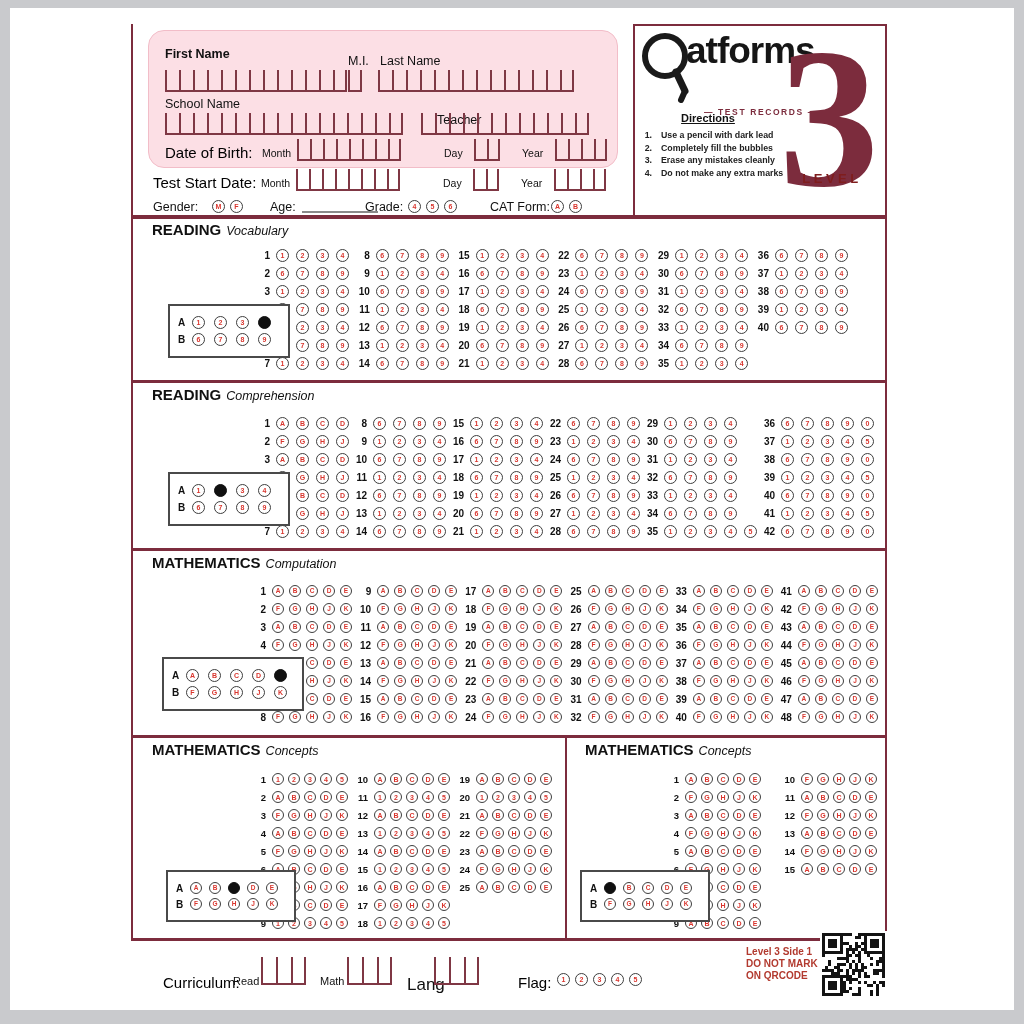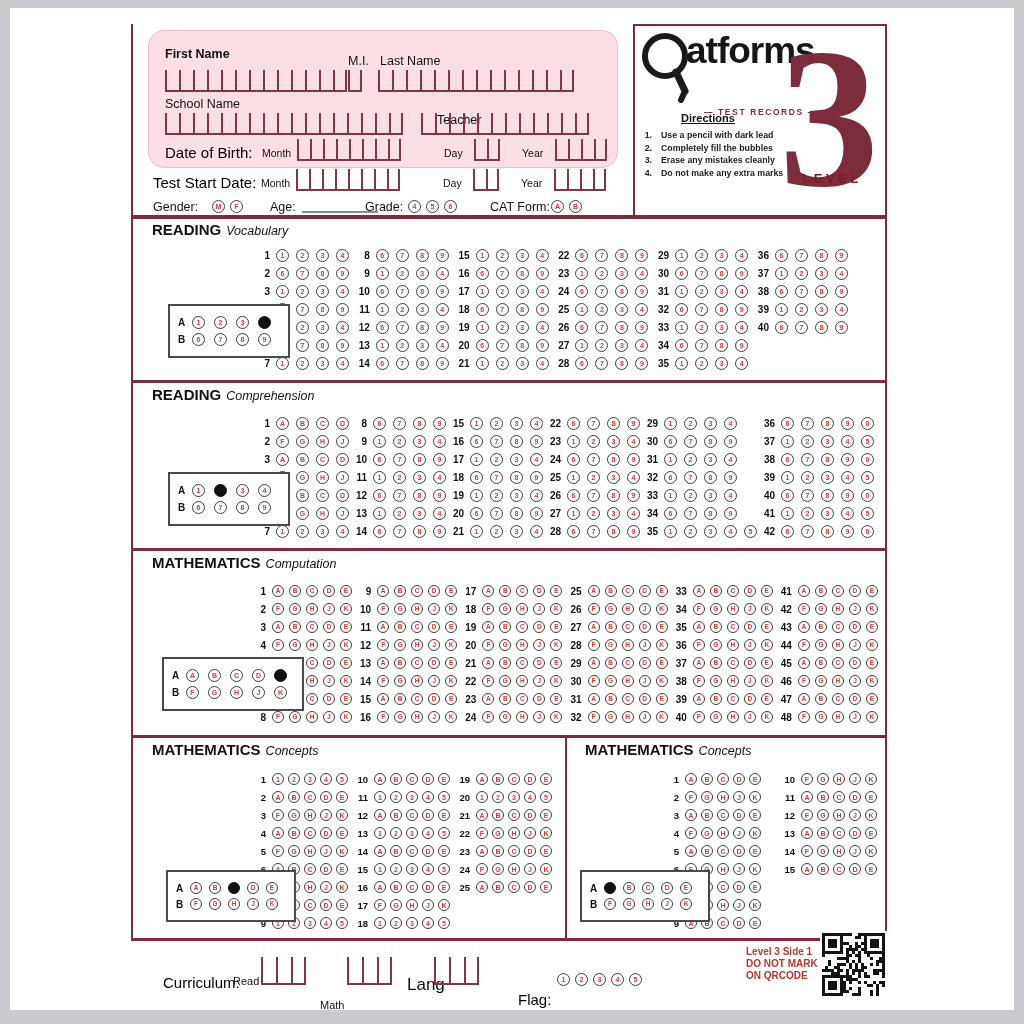--- a/index.html
+++ b/index.html
@@ -91,21 +91,21 @@
   #e0{left:168px;top:304px;width:122px;height:54px;}
   #e1{left:168px;top:472px;width:122px;height:54px;}
   #e2{left:162px;top:657px;width:142px;height:54px;}
   #e3{left:166px;top:870px;width:130px;height:52px;}
   #e4{left:580px;top:870px;width:130px;height:52px;}
   #e3 .ex-row,#e4 .ex-row{--d:12px;--fs:6.5px;}
   #e3 .ex-row .bubble,#e4 .ex-row .bubble{margin-right:2px;}
 
   
   #foot-curriculum{left:163px;top:974px;}
-  #flag-label{left:518px;top:974px;margin-top:17px;}
+  #flag-label{left:518px;top:974px;}
   #flag-bubbles{left:557px;top:973px;}
   #side-note{position:absolute;left:746px;top:946px;font-size:10px;font-weight:bold;
     color:var(--footred);line-height:12px;white-space:nowrap;}
   .qr{position:absolute;left:820px;top:931px;display:grid;grid-template-columns:repeat(21,3px);
     grid-auto-rows:3px;background:#fff;padding:2px;}
   .qr-cell{width:3px;height:3px;}
   .qr-cell.dark{background:#131313;}
 </style>
 </head>
 <body>
@@ -2075,21 +2075,21 @@
       </div>
     </div>
 
   <div class="lbl-md" id="foot-curriculum">Curriculum:</div>
   <div class="lbl-sm" style="left:233px;top:975px;font-size:11px;">Read</div>
   <div class="comb foot" style="left:261px;top:957px;">
       <span class="comb-cell"></span>
       <span class="comb-cell"></span>
       <span class="comb-cell"></span>
     </div>
-  <div class="lbl-sm" style="left:320px;top:975px;font-size:11px;margin-top:24px;">Math</div>
+  <div class="lbl-sm" style="left:320px;top:975px;font-size:11px;">Math</div>
   <div class="comb foot" style="left:347px;top:957px;">
       <span class="comb-cell"></span>
       <span class="comb-cell"></span>
       <span class="comb-cell"></span>
     </div>
   <div class="lbl-sm" style="left:407px;top:975px;font-size:17px;">Lang</div>
   <div class="comb foot" style="left:434px;top:957px;">
       <span class="comb-cell"></span>
       <span class="comb-cell"></span>
       <span class="comb-cell"></span>

